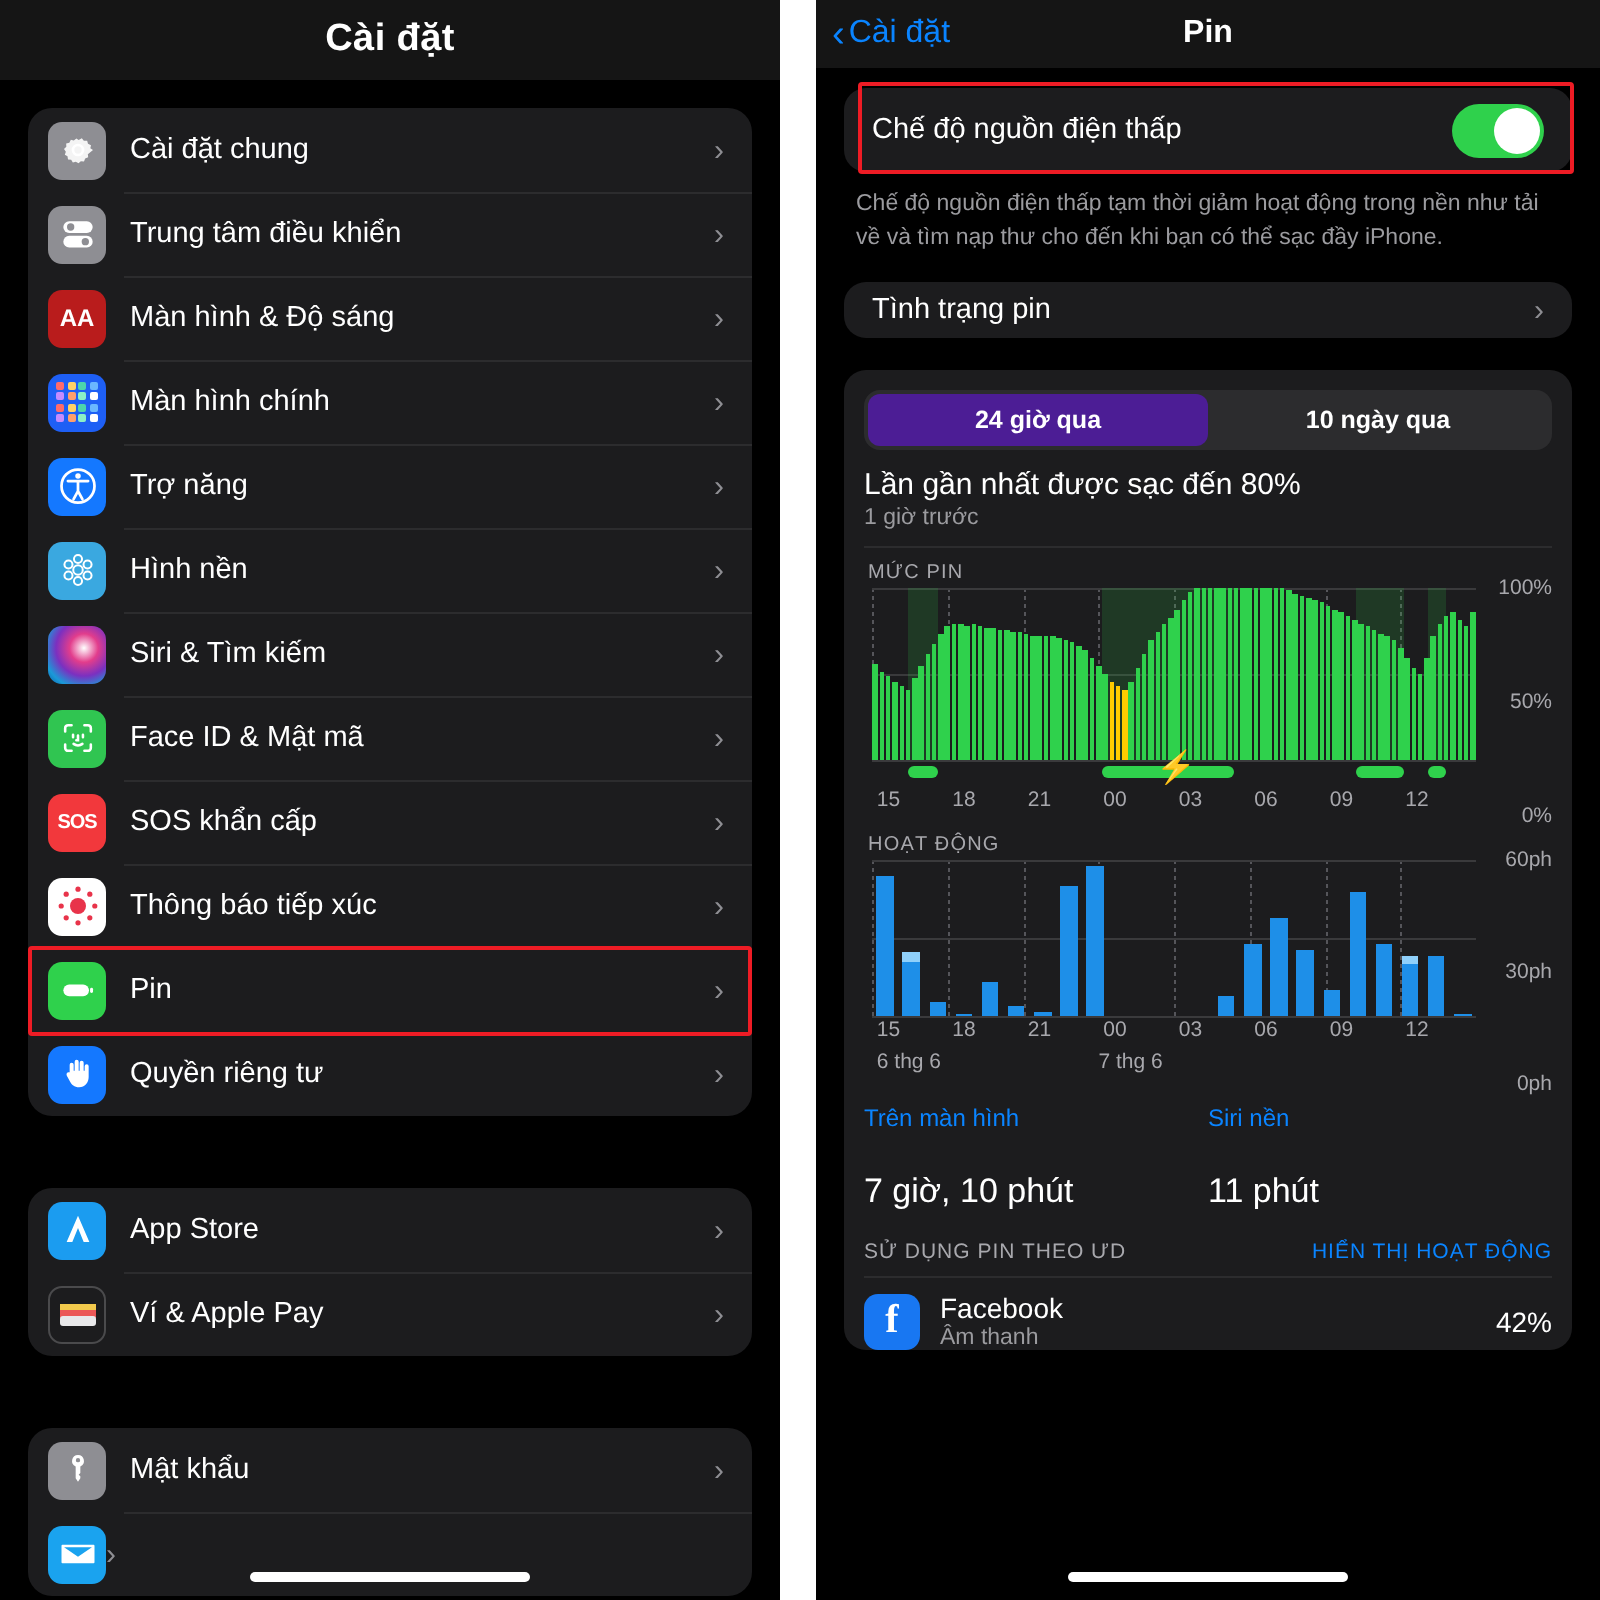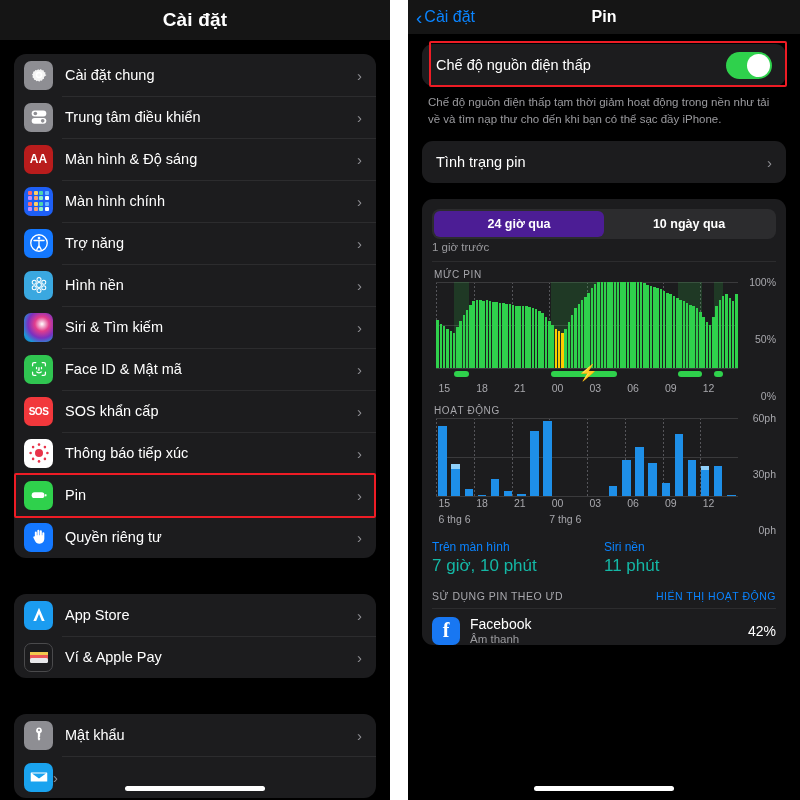--- a/index.html
+++ b/index.html
@@ -129,21 +129,21 @@
   .toggle .knob {
     position:absolute; right:2px; top:2px; width:23px; height:23px;
     border-radius:50%; background:#fff;
   }
   #hl-lpm { left: 21px; top: 41px; width: 358px; height: 46px; }
 
   .footnote {
     color:#9b9b9f; font-size:11.5px; line-height:1.45; margin: 8px 6px 0 6px;
   }
 
-  .status-row { display:flex; align-items:center; height:42px; padding:0 14px; }
+  .status-row { display:flex; align-items:center; height:28px; padding:0 14px; }
   .status-label { flex:1; color:#fff; font-size:14.5px; }
 
   
   .seg {
     display:flex; background:#2c2c2e; border-radius:8px; padding:2px; margin: 10px 10px 0 10px;
   }
   .seg-btn {
     flex:1; text-align:center; font-size:12.5px; color:#fff; padding:6px 0;
     border-radius:6px; cursor:pointer; font-weight:600;
   }
@@ -181,21 +181,21 @@
   .bolt { position:absolute; color:#ffffff; font-size:16px; line-height:1; top:-3px; }
 
   .xaxis { position:relative; height:15px; margin-right:38px; margin-left:4px; }
   .xlab { position:absolute; color:#a8a8ad; font-size:10.5px; top:1px; }
   .daylab { position:absolute; color:#a8a8ad; font-size:10.5px; top:17px; }
   .xaxis.with-days { height:34px; }
 
   .stats { display:flex; margin: 10px 10px 0 10px; }
   .stat { width: 50%; }
   .stat-label { color:#0a84ff; font-size:12px; }
-  .stat-value { color:#14b8a6; font-size:17px; margin-top:2px; }
+  .stat-value { color:#ffffff; font-size:17px; margin-top:20px; }
 
   .usage-head { display:flex; align-items:center; margin: 14px 10px 0 10px; }
   .usage-title { flex:1; color:#a8a8ad; font-size:10.5px; letter-spacing:.5px; }
   .usage-action { color:#0a84ff; font-size:10.5px; letter-spacing:.5px; cursor:pointer; }
 
   .app-row { display:flex; align-items:center; padding: 7px 10px 0 10px; }
   .app-icon {
     width:28px; height:28px; border-radius:7px; background:#1877f2;
     display:flex; align-items:center; justify-content:center;
     color:#fff; font-weight:bold; font-size:20px; font-family:"Liberation Serif", serif;
@@ -457,20 +457,21 @@
         </div>
       </div>
 
       <div class="card" style="margin-top:16px;">
 
         <div class="seg">
           <div class="seg-btn active">24 giờ qua</div>
           <div class="seg-btn">10 ngày qua</div>
         </div>
 
+        <div class="last-charge">Lần gần nhất được sạc đến 80%</div>
         <div class="last-charge-sub">1 giờ trước</div>
 
         <div class="divider"></div>
 
         <div class="chart-title">MỨC PIN</div>
         <div class="chart-wrap">
           <div class="plot" id="plot-battery">
               <div class="vline" style="left: 87.5%;"></div>
               <div class="vline" style="left: 75%;"></div>
               <div class="vline" style="left: 62.5%;"></div>

